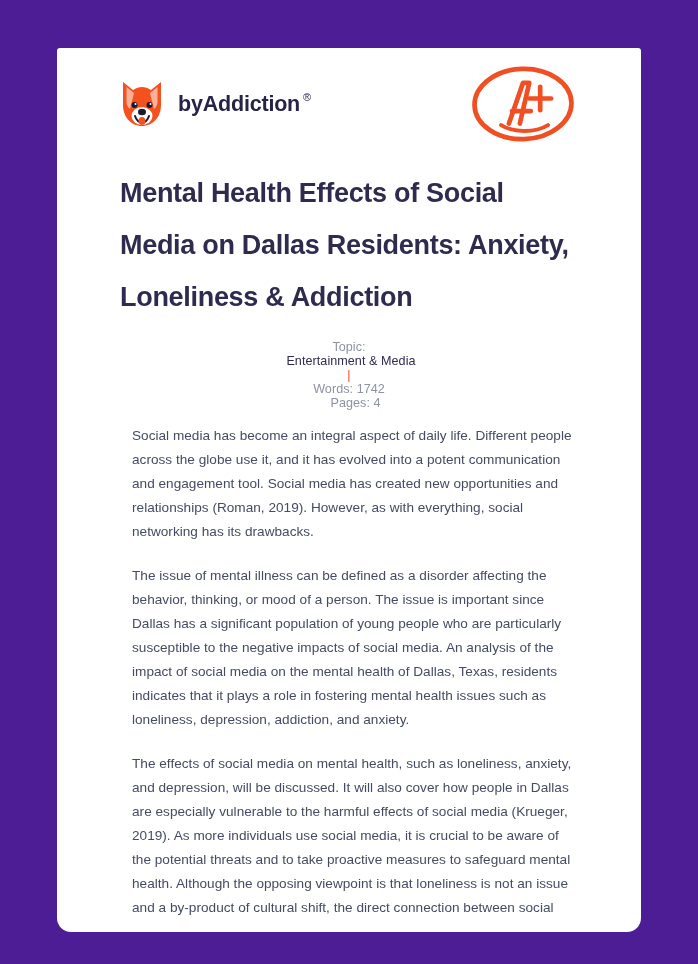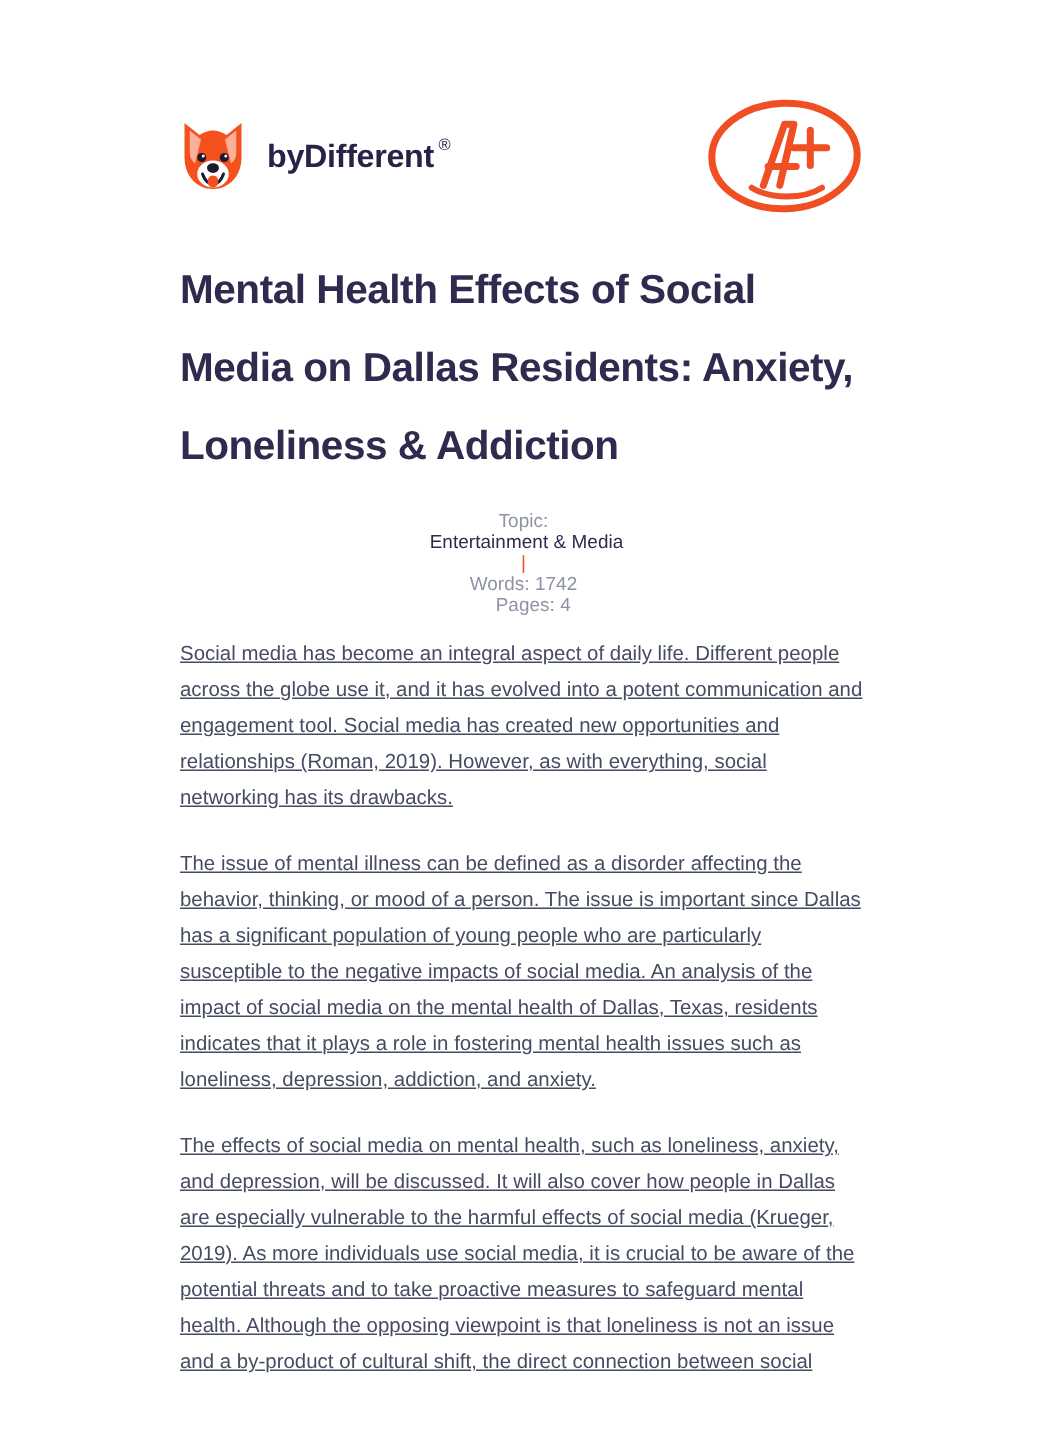--- a/index.html
+++ b/index.html
@@ -11,21 +11,21 @@
     height: 964px;
     background: #b6d3f2;
     font-family: "Liberation Sans", sans-serif;
     overflow: hidden;
   }
 
   .page-viewport {
     position: relative;
     width: 698px;
     height: 964px;
-    background: #ffffff;
+    background: #4c1d95;
   }
 
   .paper {
     position: absolute;
     left: 57px;
     top: 48px;
     width: 584px;
     height: 884px;
     background: #ffffff;
     border-radius: 3px 3px 14px 14px;
@@ -129,23 +129,22 @@
     font-weight: bold;
     color: #2e2b4f;
     margin: 29px 0 0 0;
     letter-spacing: -0.1px;
   }
 
   .body-para {
     font-size: 13.6px;
     line-height: 24px;
     color: #454c61;
-    margin: 14px 0 0 0;
+    margin: 14px 0 0 12px;
     letter-spacing: 0.02px;
-    text-decoration: underline;
   }
   .body-para + .body-para { margin-top: 20px; }
 </style>
 </head>
 <body>
 
 <div class="page-viewport">
   <div class="paper">
     <div class="paper-inner">
 
@@ -160,21 +159,21 @@
             <circle cx="29" cy="52" r="6" fill="#1b1b2f"></circle>
             <circle cx="59" cy="52" r="6" fill="#1b1b2f"></circle>
             <circle cx="31" cy="50" r="2" fill="#ffffff"></circle>
             <circle cx="61" cy="50" r="2" fill="#ffffff"></circle>
             <ellipse cx="44" cy="66" rx="8" ry="6.5" fill="#1b1b2f"></ellipse>
             <path d="M30 74 C33 83 38 87 44 87 C50 87 55 83 58 74" fill="none" stroke="#1b1b2f" stroke-width="4" stroke-linecap="round"></path>
             <path d="M44 76 C49 76 51 80 51 84 C51 89 48 92 44 92 C40 92 37 89 37 84 C37 80 39 76 44 76 Z" fill="#f4511e"></path>
           </svg>
           <span class="brand-text">
             <span>by </span>
-              <span>Different</span>
+              <span>Addiction</span>
               <span class="brand-reg">®</span>
           </span>
         </div>
 
         <svg class="grade-badge" viewBox="0 0 140 110" aria-hidden="true">
           <ellipse cx="70" cy="55" rx="62" ry="45" fill="none" stroke="#f04e23" stroke-width="6" stroke-linecap="round" transform="rotate(-2 70 55)"></ellipse>
           <path d="M52 80 L70 28 L78 28 L66 80" fill="none" stroke="#f04e23" stroke-width="6" stroke-linecap="round" stroke-linejoin="round"></path>
           <path d="M56 64 L80 64" fill="none" stroke="#f04e23" stroke-width="6" stroke-linecap="round"></path>
           <path d="M92 33 L92 63" fill="none" stroke="#f04e23" stroke-width="6" stroke-linecap="round"></path>
           <path d="M78 48 L106 48" fill="none" stroke="#f04e23" stroke-width="6" stroke-linecap="round"></path>

